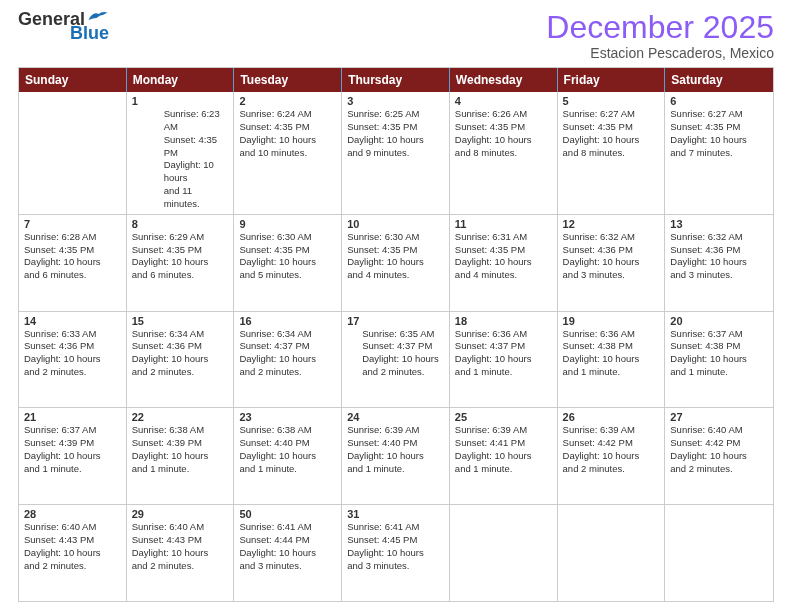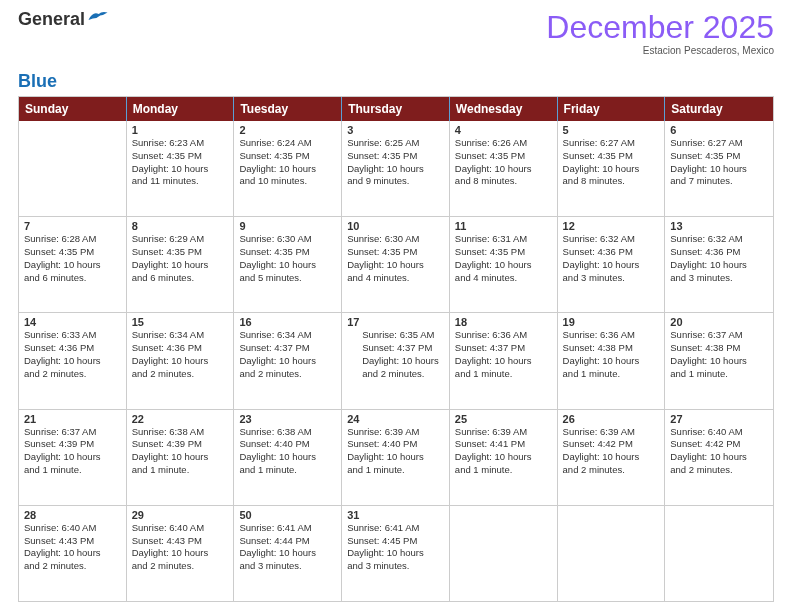--- a/index.html
+++ b/index.html
@@ -44,21 +44,21 @@
     .title-block {
       text-align: right;
     }
     .month-title {
       font-size: 32px;
       color: #8b5cf6;
       font-weight: normal;
       line-height: 1.1;
     }
     .subtitle {
-      font-size: 10px;
+      font-size: 14px;
       color: #555;
       font-weight: normal;
     }
     .calendar {
       flex: 1;
       display: flex;
       flex-direction: column;
       border: 1px solid #ccc;
     }
     .cal-header-row {
@@ -114,21 +114,21 @@
     .empty-cell {
       background: #fff;
     }
   </style>
 </head>
 <body>
 
 <div class="page">
   <div class="header">
     <div class="logo">
-      <div style="display:flex;flex-direction:column;align-items:flex-start;gap:48px;">
+      <div style="display:flex;flex-direction:column;align-items:flex-end;">
         <div style="display:flex;align-items:center;">
           <span class="logo-text">General</span>
           <svg class="logo-bird" viewBox="0 0 30 20" xmlns="http://www.w3.org/2000/svg">
             <path d="M2,14 Q8,2 16,6 Q20,2 28,4 Q22,8 18,8 Q14,12 8,12 Z" fill="#1a6fb5"></path>
           </svg>
         </div>
         <span class="logo-text" style="color:#1a6fb5;margin-top:-4px;">Blue</span>
       </div>
     </div>
     <div class="title-block">
@@ -145,21 +145,21 @@
         <div class="cal-header-cell">Thursday</div>
         <div class="cal-header-cell">Wednesday</div>
         <div class="cal-header-cell">Friday</div>
         <div class="cal-header-cell">Saturday</div>
       </div>
     <div class="cal-body">
     <div class="cal-row">
           <div class="cal-cell empty-cell"></div>
           <div class="cal-cell">
             <span class="day-number">1</span>
-            <div class="day-info" style="white-space: pre-line;">Sunrise: 6:23 AM
+            <div class="day-info" style="white-space: pre-line; margin-left: 32px;">Sunrise: 6:23 AM
 Sunset: 4:35 PM
 Daylight: 10 hours
 and 11 minutes.</div>
           </div>
           <div class="cal-cell">
             <span class="day-number">2</span>
             <div class="day-info" style="white-space: pre-line;">Sunrise: 6:24 AM
 Sunset: 4:35 PM
 Daylight: 10 hours
 and 10 minutes.</div>

